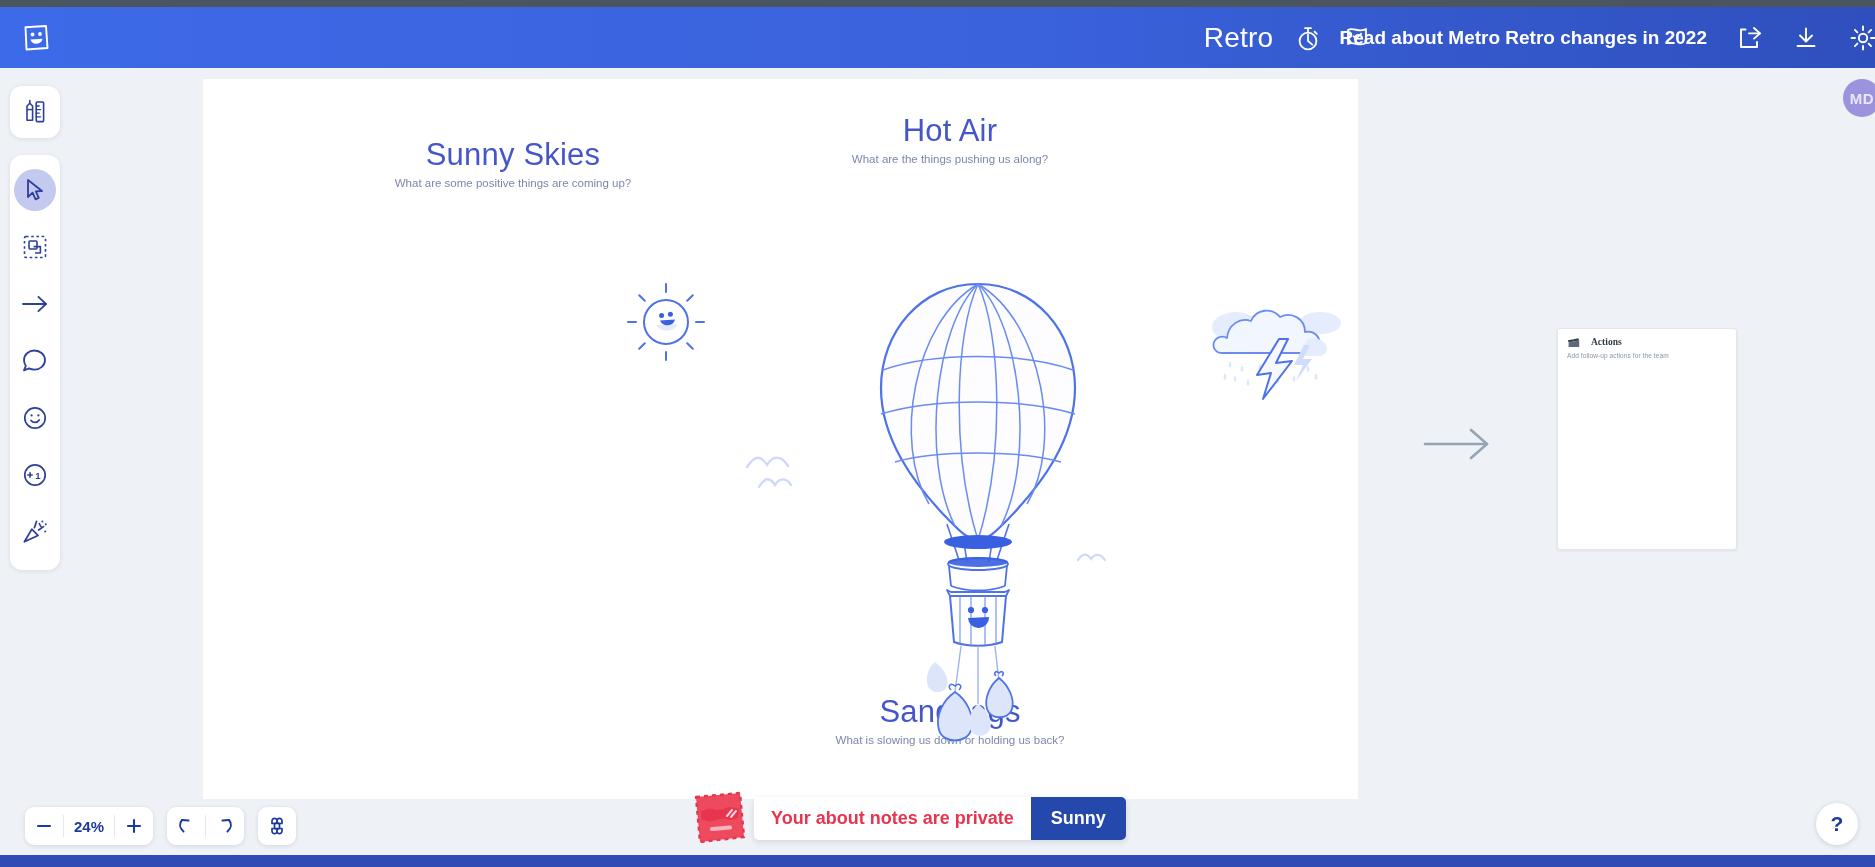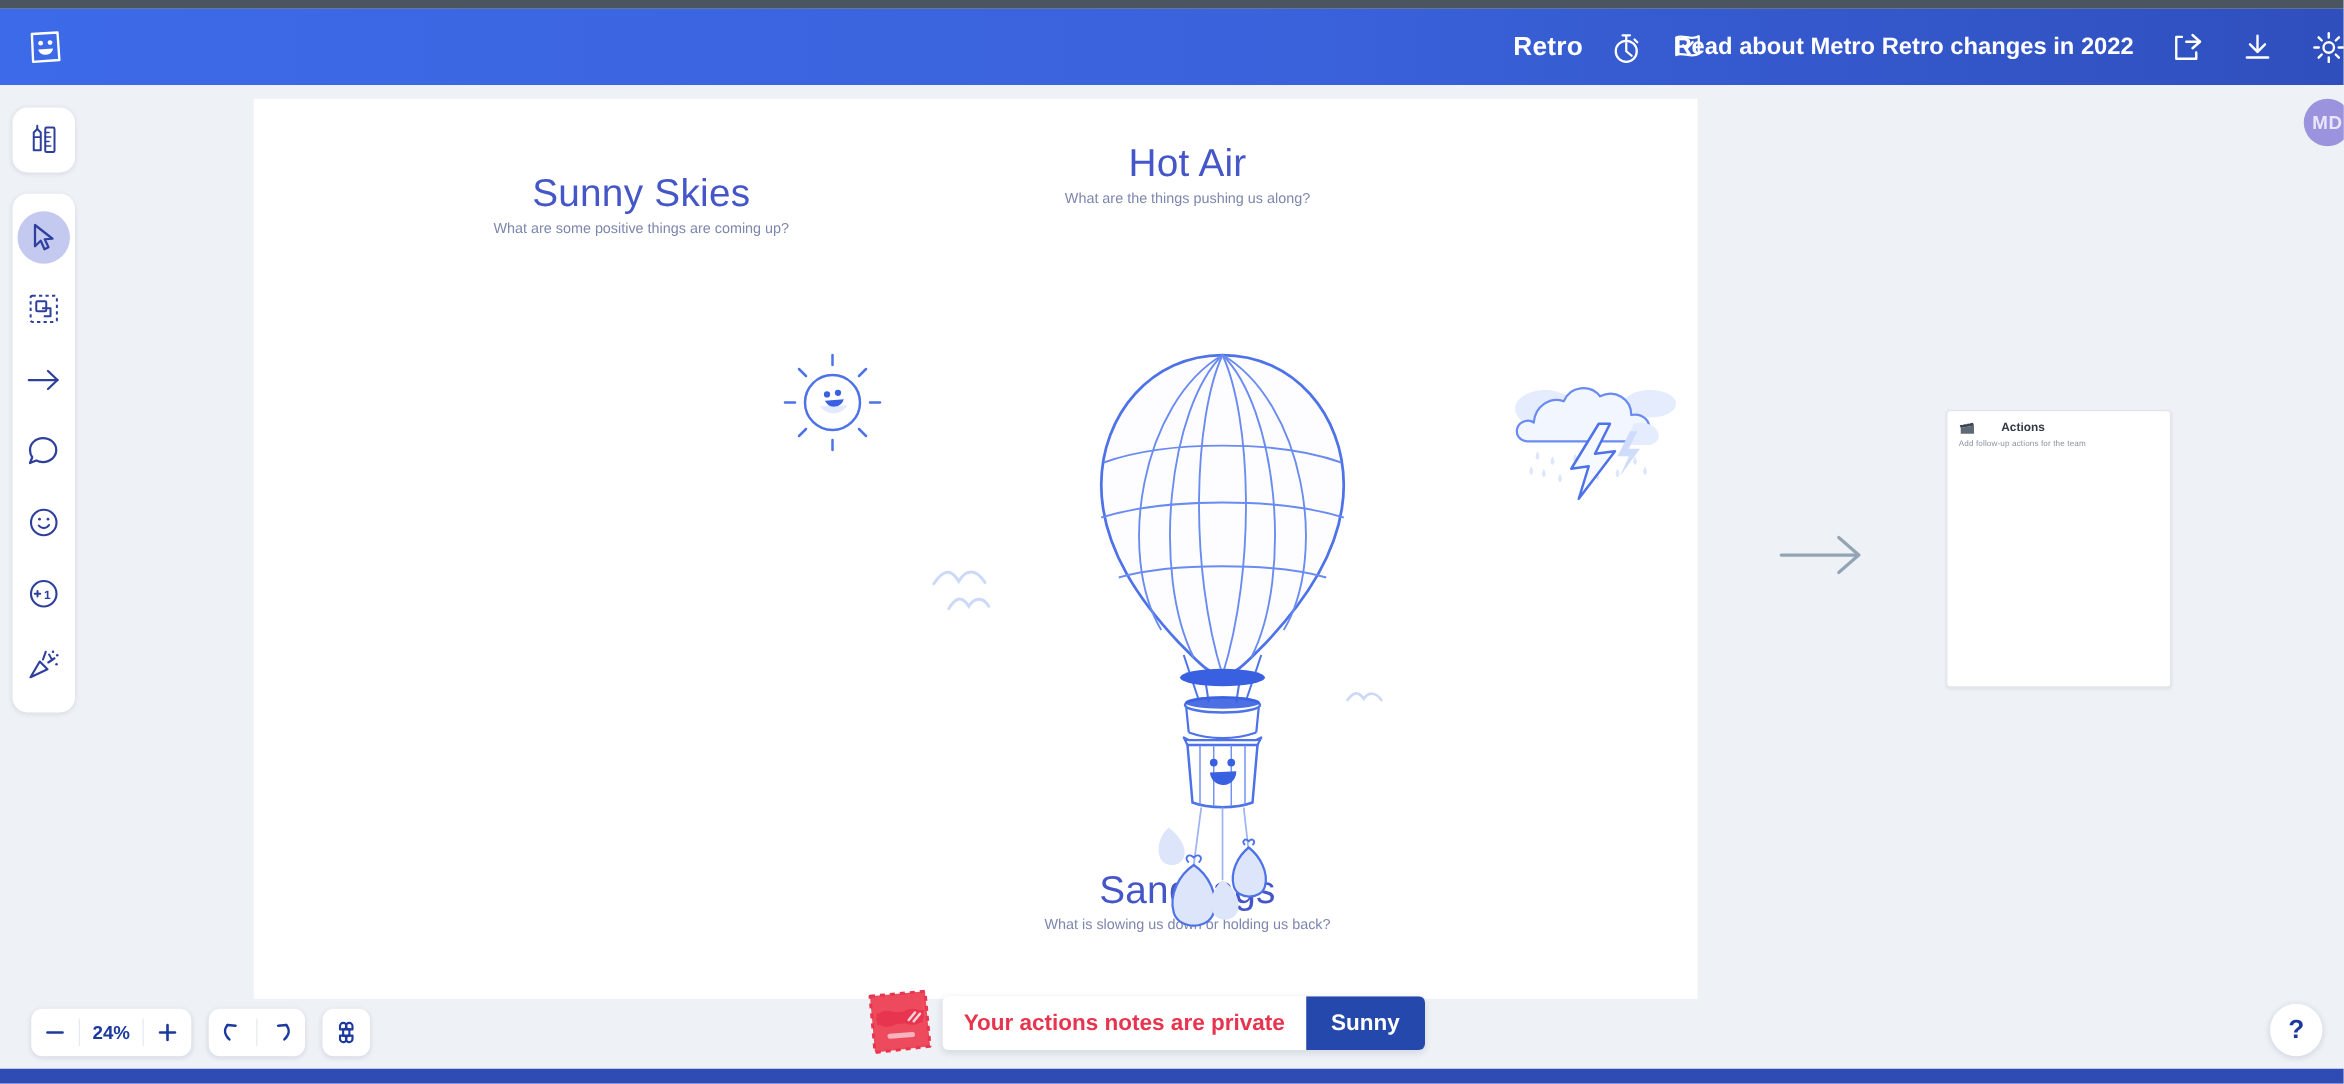--- a/index.html
+++ b/index.html
@@ -27,21 +27,21 @@
     margin-left: 14px; width: 44px; height: 44px;
     display: flex; align-items: center; justify-content: center;
     cursor: pointer;
   }
   .header-center {
     position: absolute; left: 0; right: 0; margin: 0 auto;
     width: 300px; display: flex; align-items: center; justify-content: center;
     gap: 22px; left: 700px;
   }
   .header-title {
-    color: #fff; font-size: 21px; font-weight: bold; letter-spacing: .2px;
+    color: #fff; font-size: 28px; font-weight: normal; letter-spacing: .2px;
   }
   .hdr-icon { cursor: pointer; display: flex; align-items: center; }
   .header-right {
     position: absolute; right: 0; top: 0; height: 61px;
     display: flex; align-items: center; gap: 30px; padding-right: 10px; margin-left: 16px;
   }
   .promo-link {
     color: #fff; font-size: 19px; font-weight: bold; cursor: pointer;
     white-space: nowrap;
   }
@@ -91,21 +91,21 @@
   #art-birds2  { left: 872px; top: 470px; }
 
   
   .flow-arrow { position: absolute; left: 1423px; top: 427px; }
   .actions-card {
     position: absolute; left: 1557px; top: 328px; width: 180px; height: 222px;
     background: #fff; border: 1px solid #e2e6ea; border-radius: 3px;
     box-shadow: 0 1px 3px rgba(30,50,90,.08);
     padding: 8px 9px;
   }
-  .actions-head { display: flex; align-items: flex-start; gap: 21px; }
+  .actions-head { display: flex; align-items: flex-start; gap: 11px; font-family: Liberation Serif, serif; }
   .actions-title { font-size: 9.5px; font-weight: bold; color: #303a46; }
   .actions-sub { font-size: 6.5px; color: #8a94a2; margin-top: 4px; letter-spacing: .1px; }
 
   
   .avatar {
     position: absolute; left: 1843px; top: 79px; width: 38px; height: 38px;
     border-radius: 50%; background: #9b93dd; color: #e9e6fa;
     display: flex; align-items: center; justify-content: center;
     font-size: 15px; font-weight: bold; letter-spacing: .5px;
     cursor: pointer;
@@ -508,21 +508,21 @@
       <path d="M13 24 L51 21 L50 31 L14 33 Z" fill="#e8354f"></path>
       <ellipse cx="22" cy="28" rx="9" ry="6.5" fill="#e8354f"></ellipse>
       <ellipse cx="42" cy="26.5" rx="9" ry="6.5" fill="#e8354f"></ellipse>
       <g stroke="#ffd3da" stroke-width="2" stroke-linecap="round">
         <path d="M39 29 L44 23"></path>
           <path d="M43 30 L48 24"></path>
       </g>
       <path d="M24 42 L42 40.6" stroke="#f6b4bf" stroke-width="4" stroke-linecap="round"></path>
     </svg>
     <div class="privacy-pill">
-      <div class="privacy-msg">Your actions notes are private</div>
+      <div class="privacy-msg">Your about notes are private</div>
       <div class="share-btn">Sunny</div>
     </div>
   </div>
 
   <div class="help-btn">?</div>
 
   <div class="bottom-strip"></div>
 </div>
 
 </body></html>

